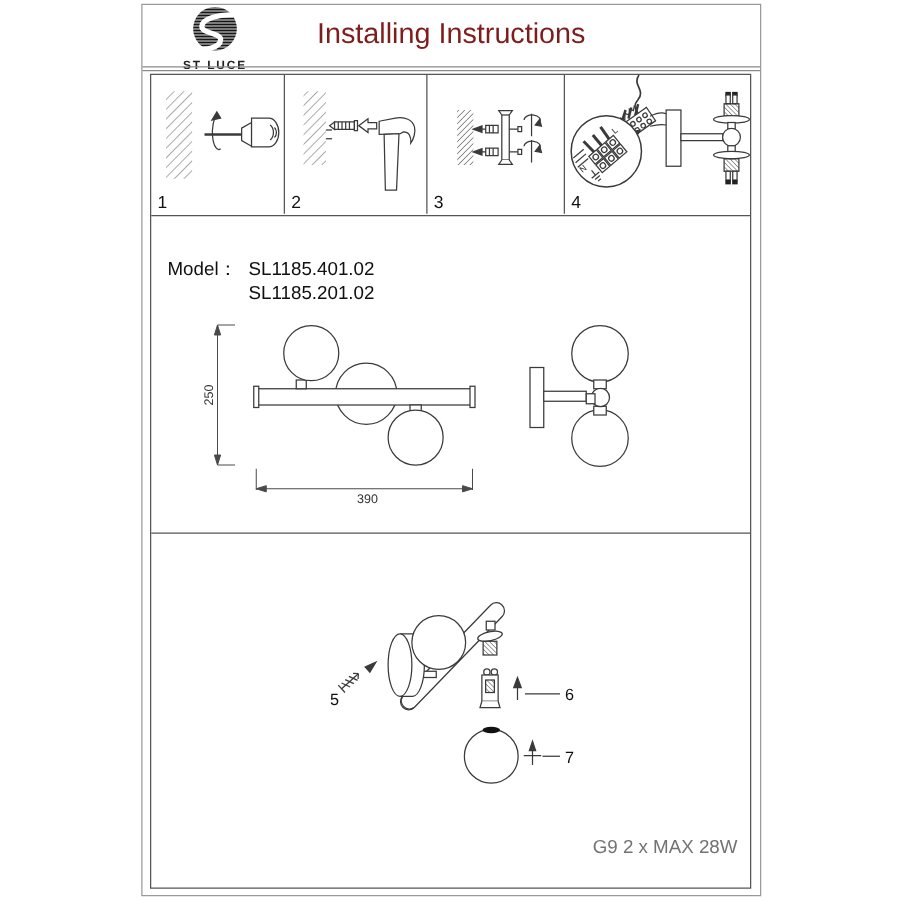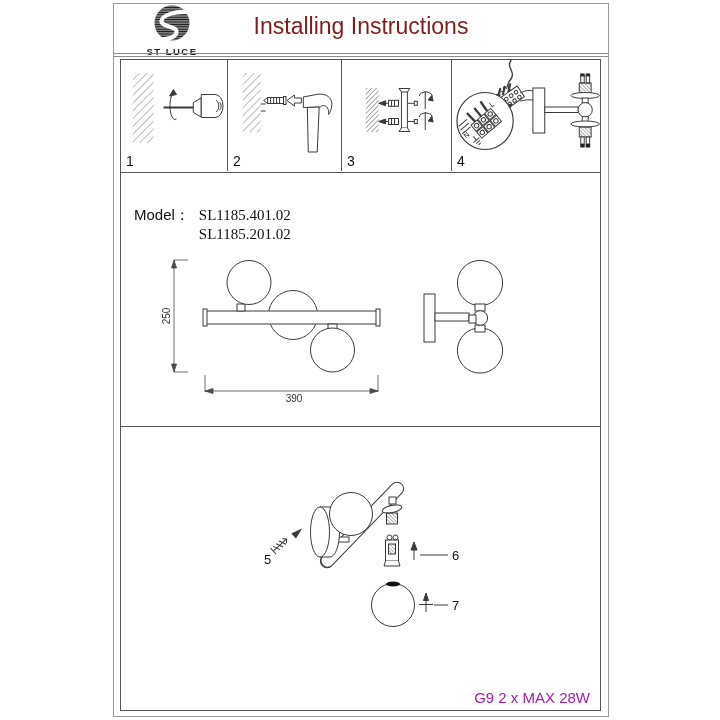--- a/index.html
+++ b/index.html
@@ -12,23 +12,23 @@
   .sep{position:absolute;left:0;right:0;top:49px;height:2px;border-top:1px solid #8a8a8a;border-bottom:1px solid #8a8a8a;}
   .content-box{position:absolute;left:6px;top:55px;width:479px;height:650px;border:1px solid #555;}
   .steps-row{position:absolute;left:0;top:0;width:479px;height:112px;border-bottom:1px solid #555;display:flex;}
   .step{position:relative;height:111px;box-sizing:border-box;}
   .step.b{border-right:1px solid #555;}
   .step svg{position:absolute;left:0;top:0;width:100%;height:100%;}
   .step-num{position:absolute;left:5px;bottom:2px;font-size:14px;color:#111;}
   .mid{position:absolute;left:0;top:112px;width:479px;height:254px;border-bottom:1px solid #555;}
   .mid svg,.bottom svg{position:absolute;left:0;top:0;width:100%;height:100%;}
   .model{position:absolute;left:13px;top:6px;display:flex;gap:9px;font-size:15px;z-index:2;margin-top:28px;}
-  .model-vals{line-height:19px;font-family:Liberation Serif, serif;}
+  .model-vals{line-height:19px;}
   .bottom{position:absolute;left:0;top:367px;width:479px;height:283px;}
-  .spec{position:absolute;right:10px;bottom:4px;font-size:15px;color:#a21caf;z-index:2;}
+  .spec{position:absolute;right:10px;bottom:24px;font-size:15px;color:#737373;z-index:2;}
   svg{overflow:visible;}
   .ln{stroke:#3a3a3a;stroke-width:1;fill:none;}
   .dim{stroke:#4a4a4a;stroke-width:0.8;fill:none;}
   .dimtxt{font-size:10px;fill:#333;stroke:none;}
   .ptxt{font-size:13px;fill:#111;stroke:none;}
   .w{fill:#ffffff;}
 </style>
 </head>
 <body>
 

